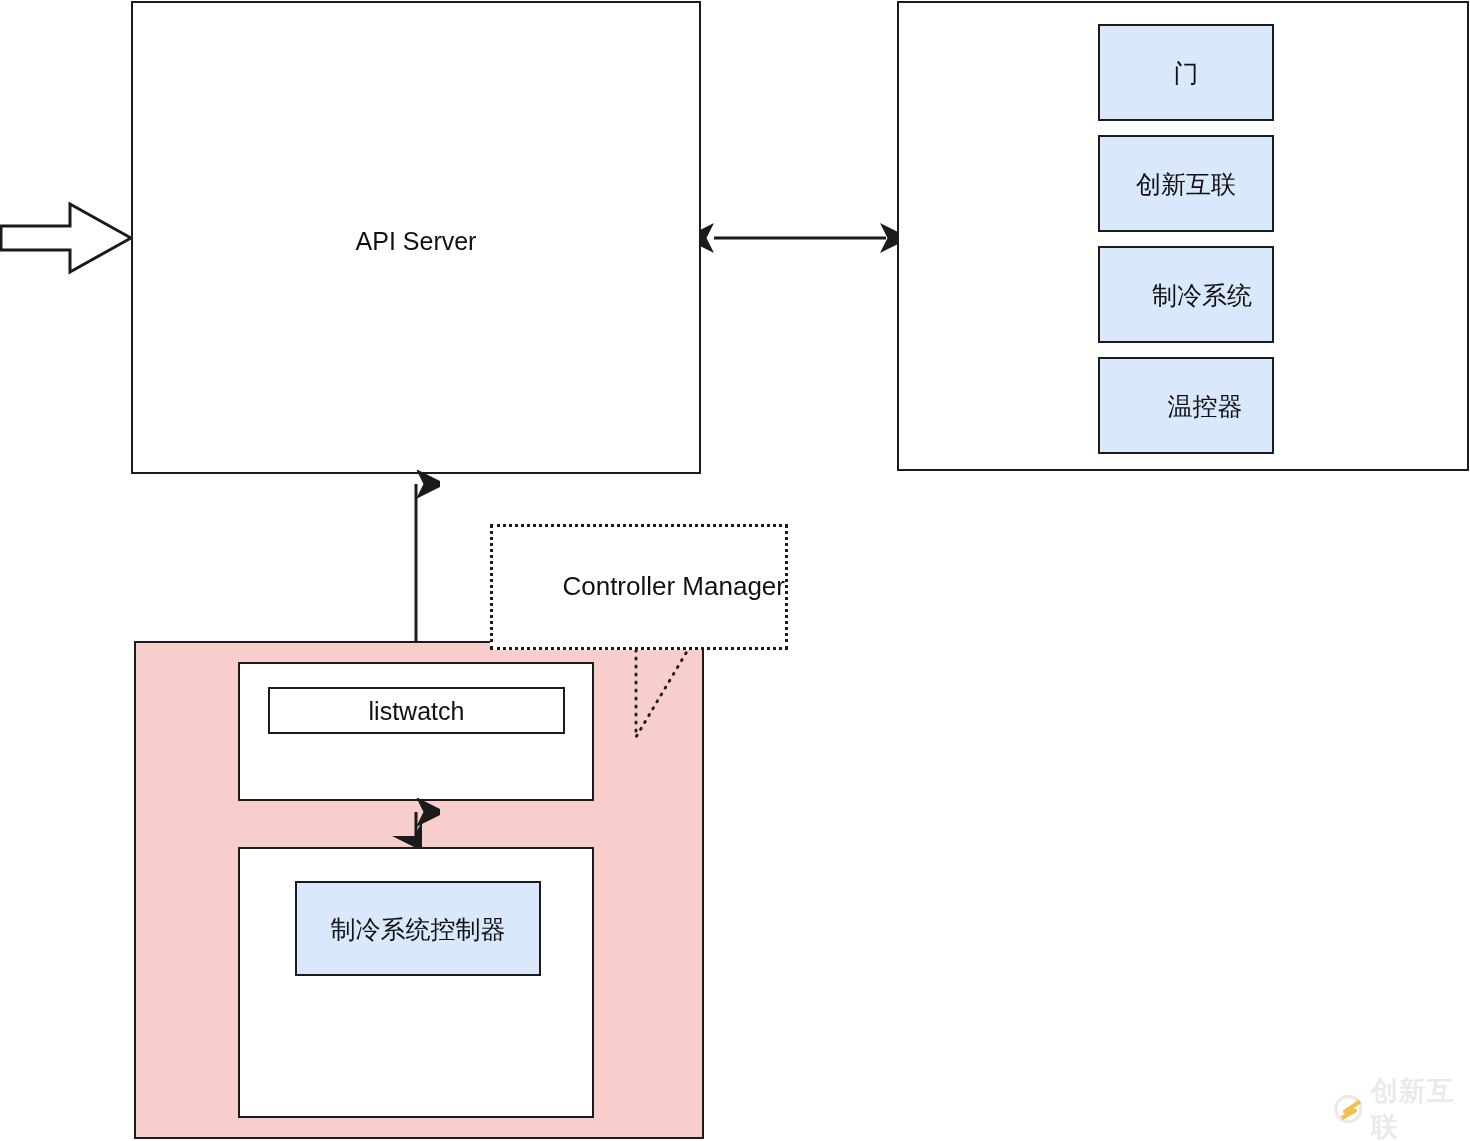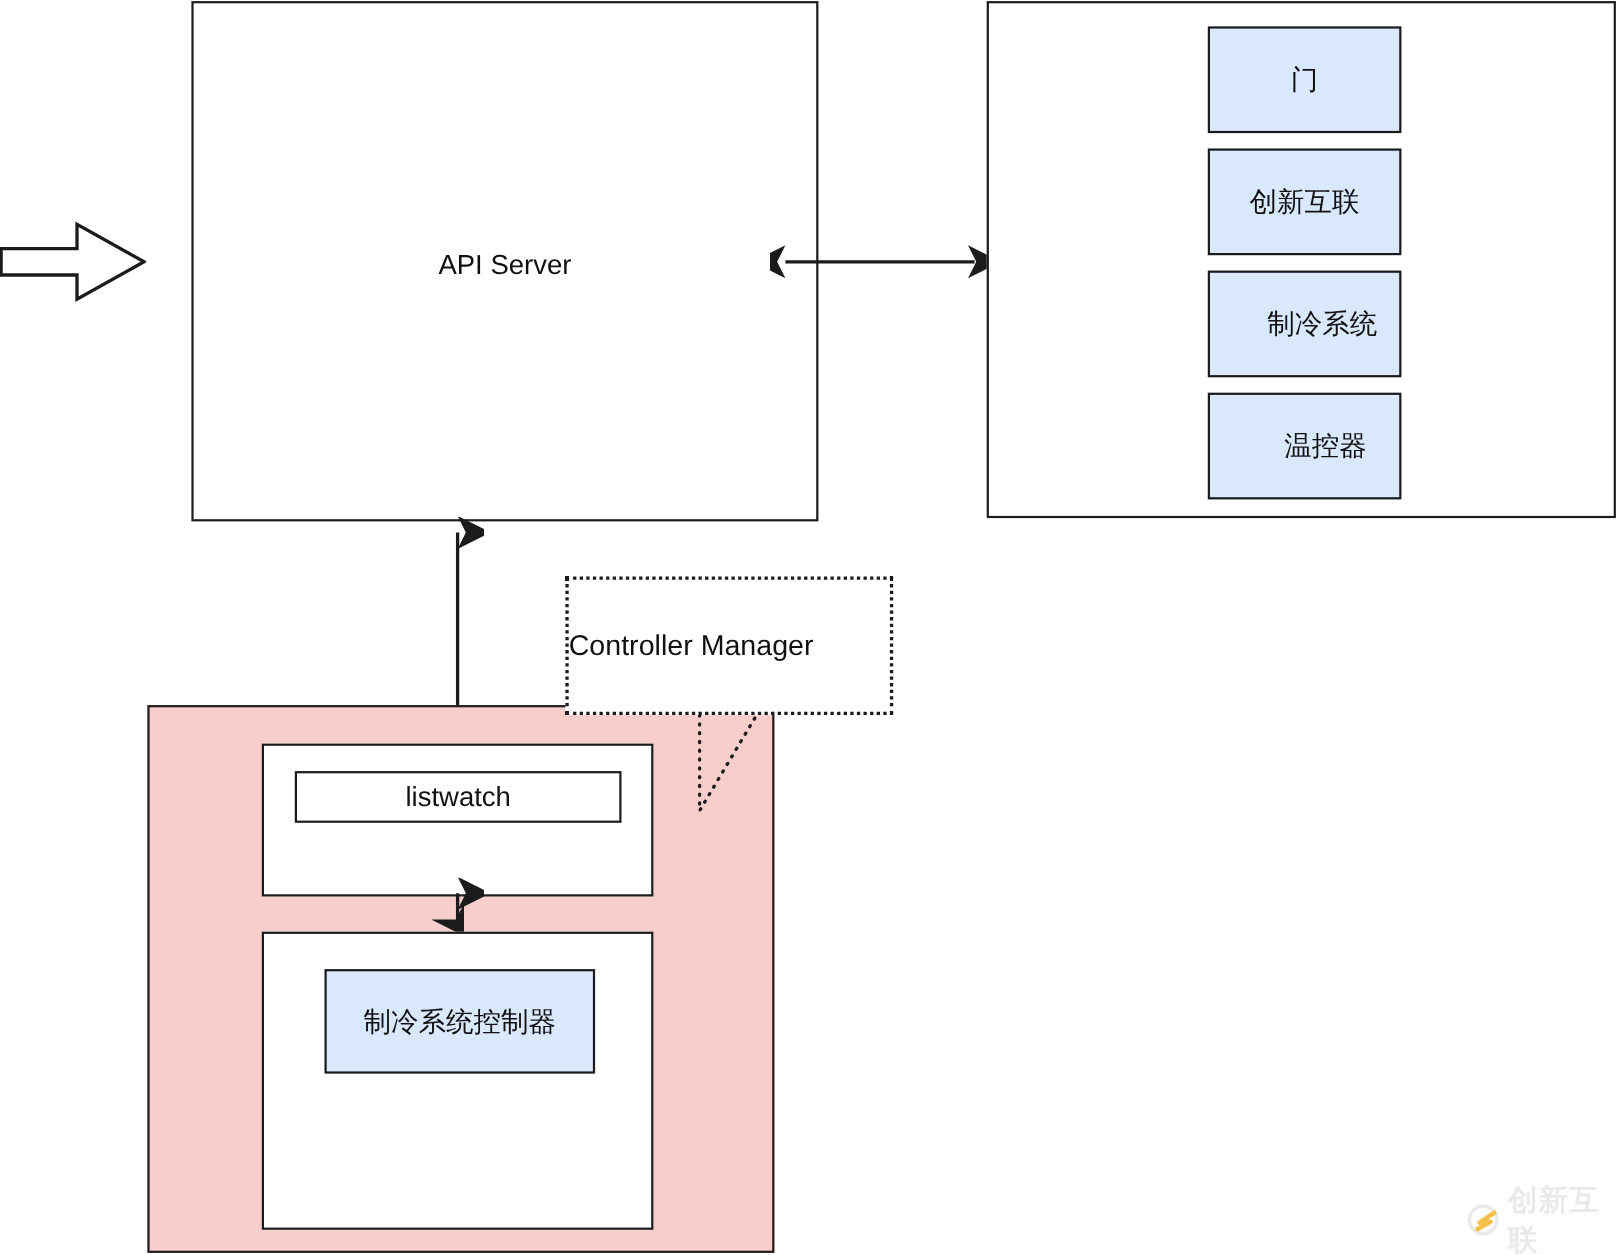--- a/index.html
+++ b/index.html
@@ -40,21 +40,20 @@
     line-height: 1.2;
     white-space: nowrap;
   }
 
   
   #api-server-box {
     left: 131px;
     top: 1px;
     width: 570px;
     height: 473px;
-    margin-left: 43px;
   }
   #api-server-label {
     position: absolute;
     left: 0;
     right: 0;
     top: 223px;
     text-align: center;
   }
 
   
@@ -125,21 +124,20 @@
     background: #f8cecc;
     border: 2px solid #1b1b1b;
   }
 
   #shared-informer-box {
     left: 238px;
     top: 662px;
     width: 356px;
     height: 139px;
     display: block;
-    margin-top: 14px;
   }
   #listwatch-box {
     position: absolute;
     left: 28px;
     top: 23px;
     width: 297px;
     height: 47px;
     box-sizing: border-box;
     background: #ffffff;
     border: 2px solid #1b1b1b;
@@ -171,30 +169,30 @@
     background: #dae8fc;
     border: 2px solid #1b1b1b;
     display: flex;
     align-items: center;
     justify-content: center;
   }
 
   
   #controller-manager-callout {
     position: absolute;
-    left: 514px;
+    left: 490px;
     top: 524px;
     width: 298px;
     height: 126px;
     box-sizing: border-box;
     background: #ffffff;
     border: 3px dotted #1b1b1b;
     display: flex;
     align-items: center;
-    justify-content: flex-start;
+    justify-content: flex-end;
   }
   #callout-tail {
     position: absolute;
     left: 610px;
     top: 640px;
     width: 120px;
     height: 110px;
     pointer-events: none;
   }
   #callout-label {

